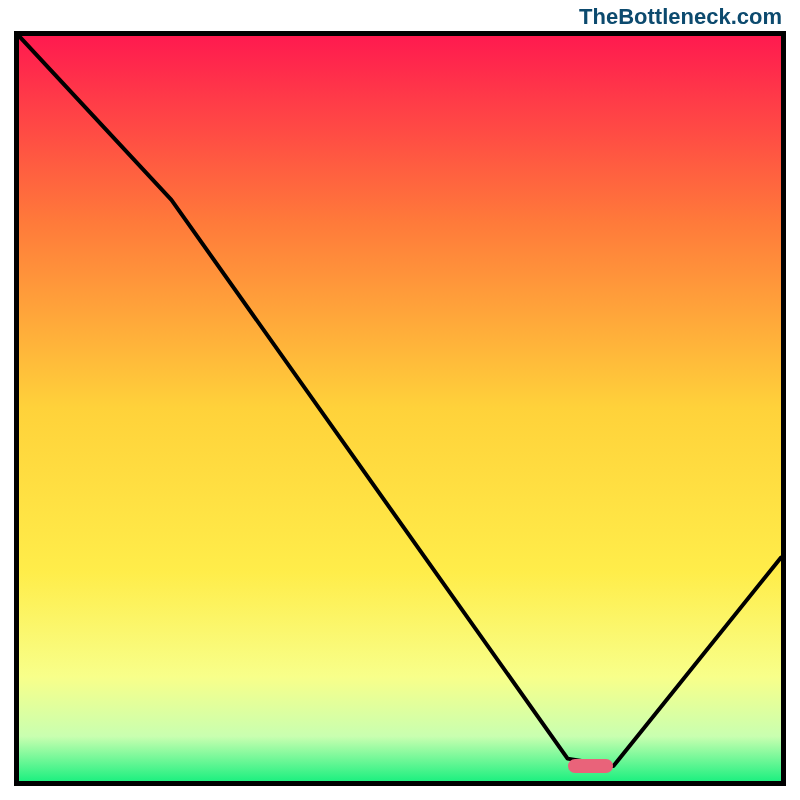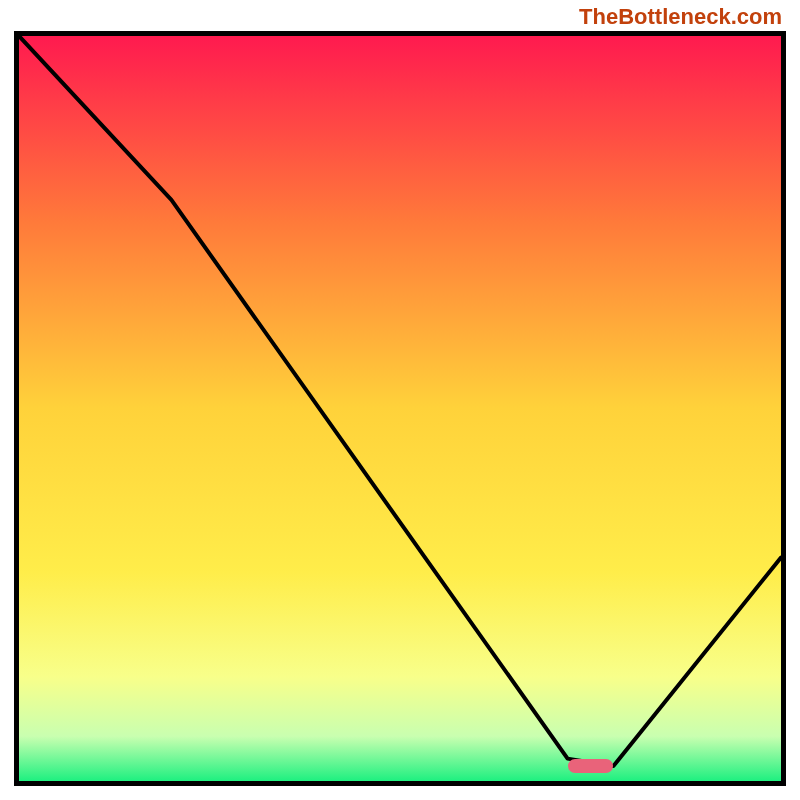--- a/index.html
+++ b/index.html
@@ -9,21 +9,21 @@
     background: #ffffff;
     position: relative;
     font-family: Arial, sans-serif;
   }
   .watermark {
     position: absolute;
     top: 4px;
     right: 18px;
     font-size: 22px;
     font-weight: bold;
-    color: #c2410c;
+    color: #0c4a6e;
     z-index: 10;
     margin-left: 30px;
   }
   .frame {
     position: absolute;
     top: 31px;
     left: 14px;
     width: 772px;
     height: 755px;
     border: 5px solid #000;

